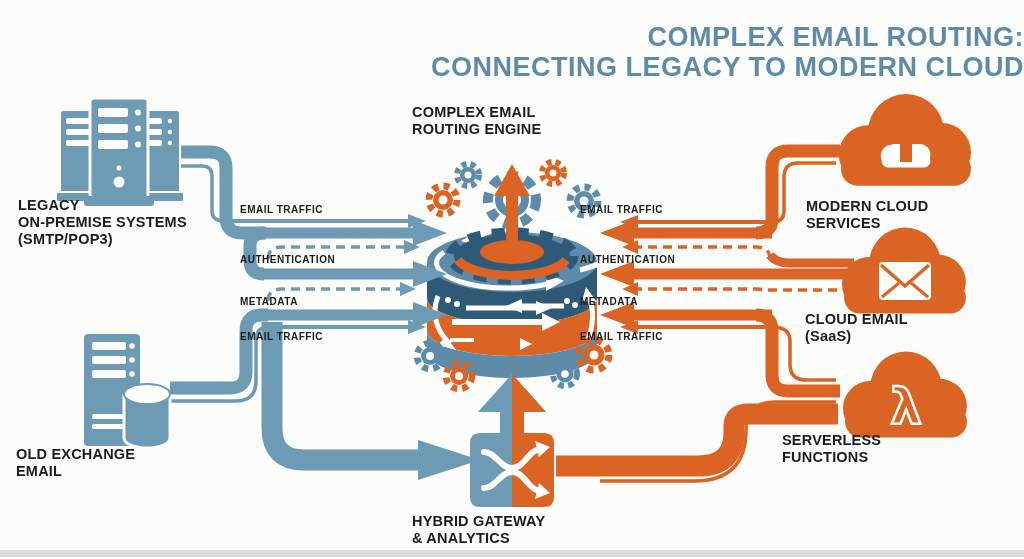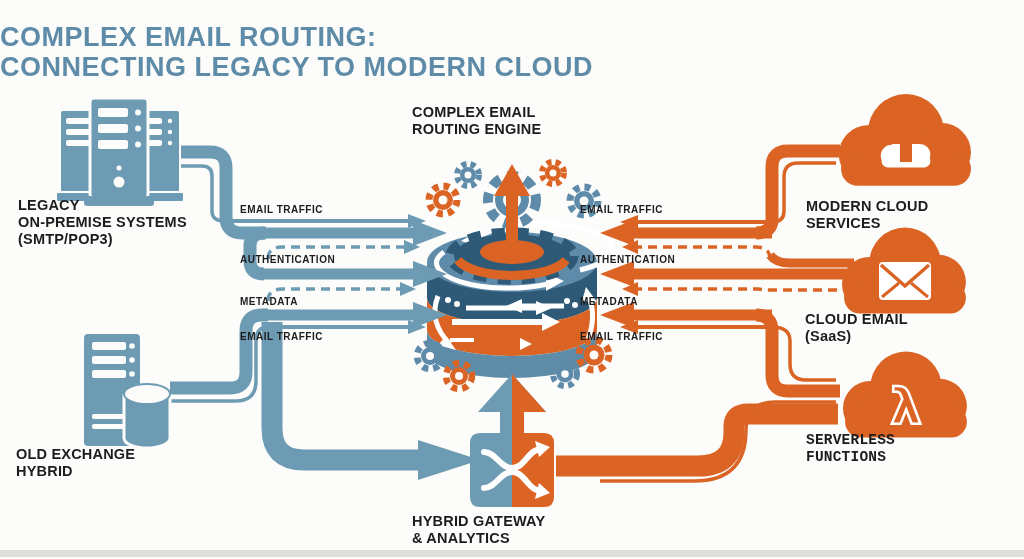--- a/index.html
+++ b/index.html
@@ -7,21 +7,21 @@
     position:relative;width:1024px;height:559px;background:#FCFCFB;
     overflow:hidden;font-family:"Liberation Sans",sans-serif;
   }
   #art{position:absolute;left:0;top:0;}
   .lbl{
     position:absolute;font-weight:700;color:#1C1C1C;text-align:left;
     letter-spacing:.2px;line-height:17px;font-size:14.5px;
   }
   .flow{font-size:10px;letter-spacing:.5px;line-height:15px;}
   .title{
-    position:absolute;top:22px;left:0;width:100%;text-align:left;
+    position:absolute;top:22px;left:0;width:100%;text-align:right;
     font-size:27px;font-weight:800;color:#5E8CA8;letter-spacing:.5px;line-height:30px;
   }
   .bottom-strip{
     position:absolute;left:0;top:550px;width:1024px;height:7px;
     background:#D8D7D2;opacity:.85;
   }
 </style>
 </head>
 <body>
 
@@ -303,21 +303,21 @@
   </div>
 
   <div class="lbl" style="left:18px;top:197px;width:210px;">
     <div>LEGACY</div>
     <div>ON-PREMISE SYSTEMS</div>
     <div>(SMTP/POP3)</div>
   </div>
 
   <div class="lbl" style="left:16px;top:446px;width:200px;">
     <div>OLD EXCHANGE</div>
-    <div>HYBRID</div>
+    <div>EMAIL</div>
   </div>
 
   <div class="lbl" style="left:412px;top:104px;width:200px;">
     <div>COMPLEX EMAIL</div>
     <div>ROUTING ENGINE</div>
   </div>
 
   <div class="lbl" style="left:412px;top:513px;width:200px;">
     <div>HYBRID GATEWAY</div>
     <div>&amp; ANALYTICS</div>
@@ -326,21 +326,21 @@
   <div class="lbl" style="left:806px;top:198px;width:200px;">
     <div>MODERN CLOUD</div>
     <div>SERVICES</div>
   </div>
 
   <div class="lbl" style="left:805px;top:311px;width:200px;">
     <div>CLOUD EMAIL</div>
     <div>(SaaS)</div>
   </div>
 
-  <div class="lbl" style="left:806px;top:432px;width:200px;font-family:Liberation Mono, monospace;">
+  <div class="lbl" style="left:782px;top:432px;width:200px;">
     <div>SERVERLESS</div>
     <div>FUNCTIONS</div>
   </div>
 
   <div class="lbl flow" style="left:240px;top:202px;width:200px;">EMAIL TRAFFIC</div>
   <div class="lbl flow" style="left:240px;top:252px;width:200px;">AUTHENTICATION</div>
   <div class="lbl flow" style="left:240px;top:294px;width:200px;">METADATA</div>
   <div class="lbl flow" style="left:240px;top:329px;width:200px;">EMAIL TRAFFIC</div>
 
   <div class="lbl flow" style="left:580px;top:202px;width:200px;">EMAIL TRAFFIC</div>

